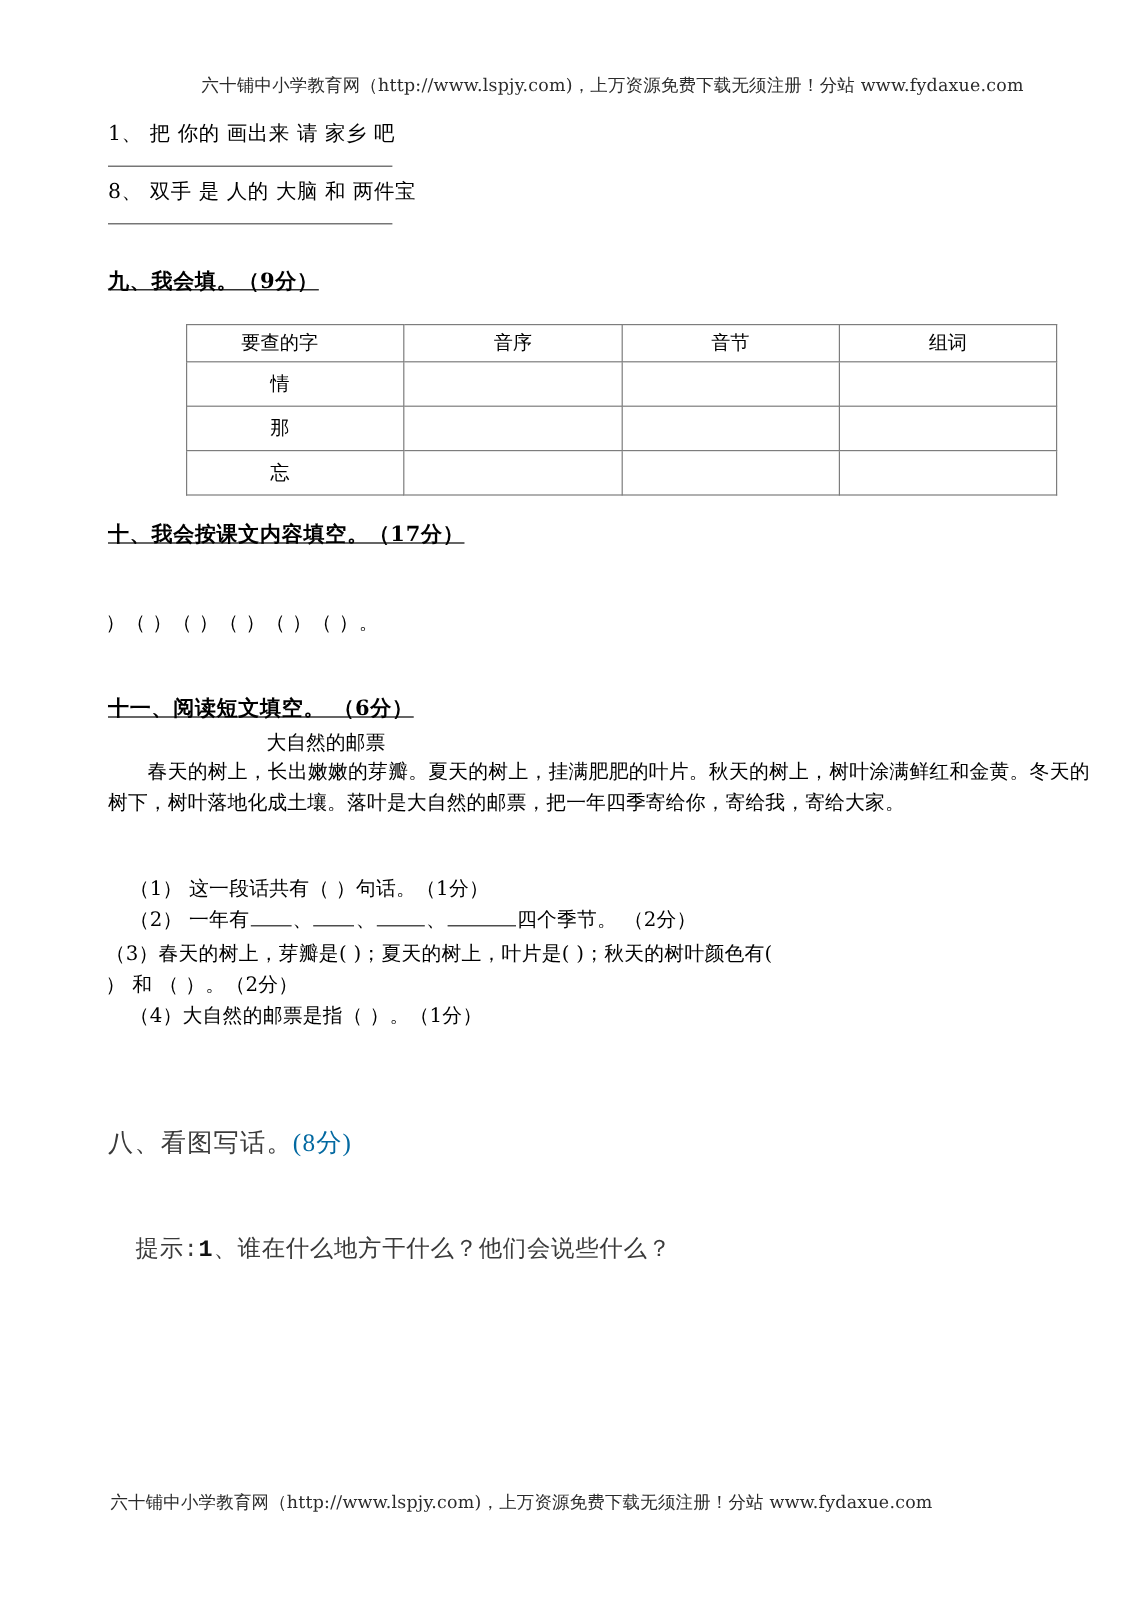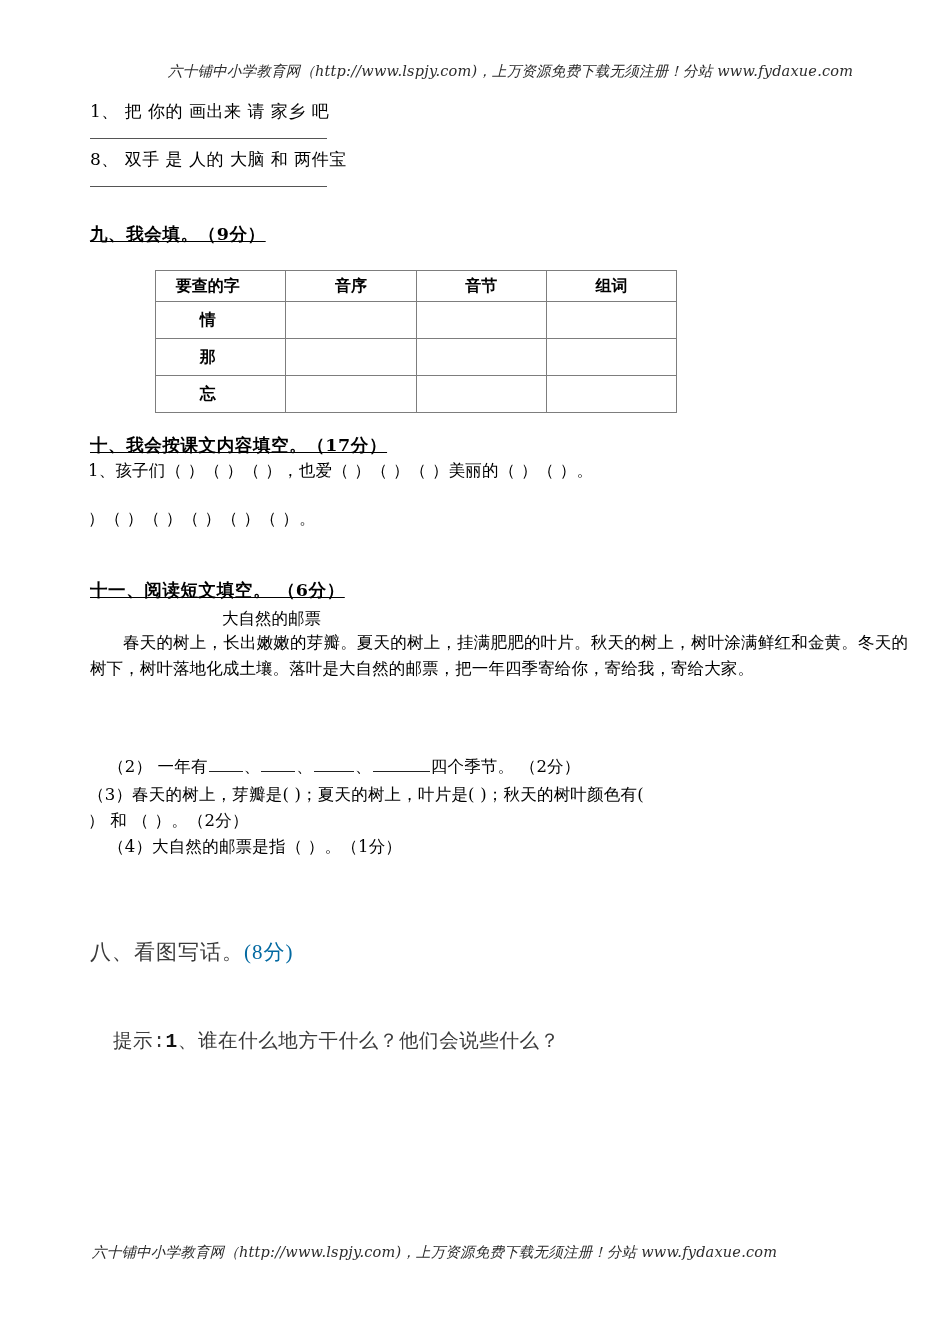--- a/index.html
+++ b/index.html
@@ -22,21 +22,20 @@
   }
 
   
   .banner {
     position: absolute;
     font-family: "DejaVu Serif", "Liberation Serif", serif;
     font-size: 14.5px;
     color: #2b2b2b;
     white-space: nowrap;
     letter-spacing: 0.2px;
-    font-style: italic;
   }
   .banner-top { left: 168px; top: 62px; }
   .banner-bottom { left: 92px; top: 1243px; }
 
   
   .t {
     position: absolute;
     white-space: nowrap;
   }
 
@@ -61,24 +60,23 @@
     letter-spacing: 0.6px;
     white-space: nowrap;
     text-decoration: underline;
   }
 
   
   .lookup-table {
     position: absolute;
     left: 155px;
     top: 270px;
-    width: 522px;
+    width: 726px;
     border-collapse: collapse;
     table-layout: fixed;
-    font-weight: bold;
   }
   .lookup-table td {
     border: 1.2px solid #7d7d7d;
     height: 36px;
     text-align: center;
     vertical-align: middle;
     font-size: 16px;
     font-family: "DejaVu Serif", "Liberation Serif", serif;
     padding: 0;
   }
@@ -215,29 +213,29 @@
           </td>
       <td><span class="cellinner"></span></td>
       <td><span class="cellinner"></span></td>
       <td><span class="cellinner"></span></td>
     </tr>
   </tbody>
     </table>
 
   <div class="heading" style="left:90px; top:433px;">十、我会按课文内容填空。（17分）</div>
 
-  <div class="fill-line" style="left:88px; top:460px;">1、孩子们（   ）（   ）（   ），也爱（   ）（   ）（   ）美丽的（   ）（   ）。</div>
   <div class="fill-line" style="left:88px; top:508px;">）（   ）（   ）（   ）（   ）（   ）。</div>
 
   <div class="heading" style="left:90px; top:578px;">十一、阅读短文填空。  （6分）</div>
 
   <div class="passage-title" style="left:222px; top:608px;">大自然的邮票</div>
 
   <div class="passage-body">春天的树上，长出嫩嫩的芽瓣。夏天的树上，挂满肥肥的叶片。秋天的树上，树叶涂满鲜红和金黄。冬天的树下，树叶落地化成土壤。落叶是大自然的邮票，把一年四季寄给你，寄给我，寄给大家。</div>
 
+  <div class="sub-q" style="left:108px; top:730px;">（1）  这一段话共有（ ）句话。（1分）</div>
 
   <div class="sub-q" style="left:108px; top:756px;">
     <span>（2）  一年有</span><span class="blank-u bw1"></span><span>、</span><span class="blank-u bw2"></span><span>、</span><span class="blank-u bw3"></span><span>、</span><span class="blank-u bw4"></span><span>四个季节。  （2分）</span>
   </div>
 
   <div class="sub-q" style="left:88px; top:784px;">（3）春天的树上，芽瓣是(        )；夏天的树上，叶片是(        )；秋天的树叶颜色有(</div>
   <div class="sub-q" style="left:88px; top:810px;">）  和  （      ）。（2分）</div>
 
   <div class="sub-q" style="left:108px; top:836px;">（4）大自然的邮票是指（        ）。（1分）</div>
 

